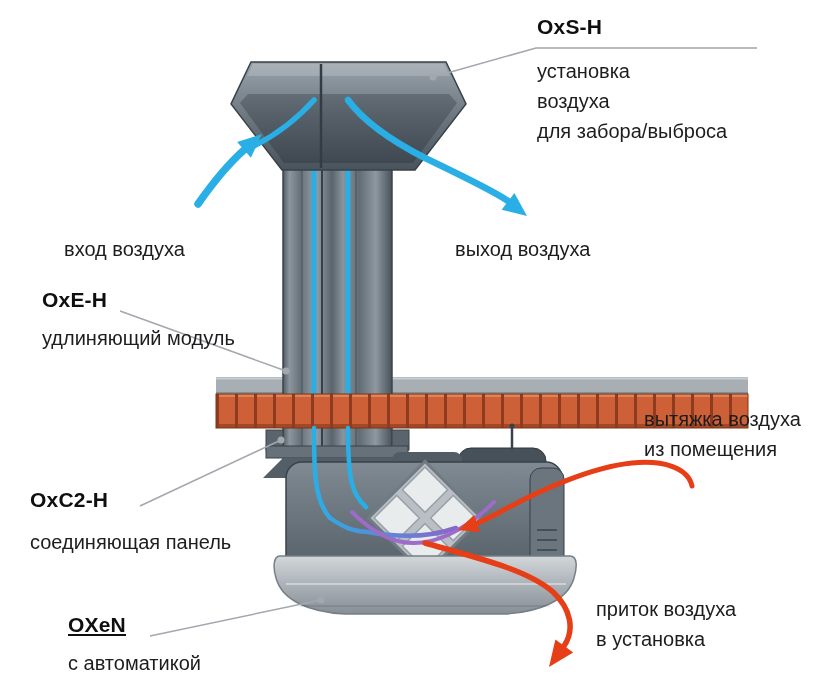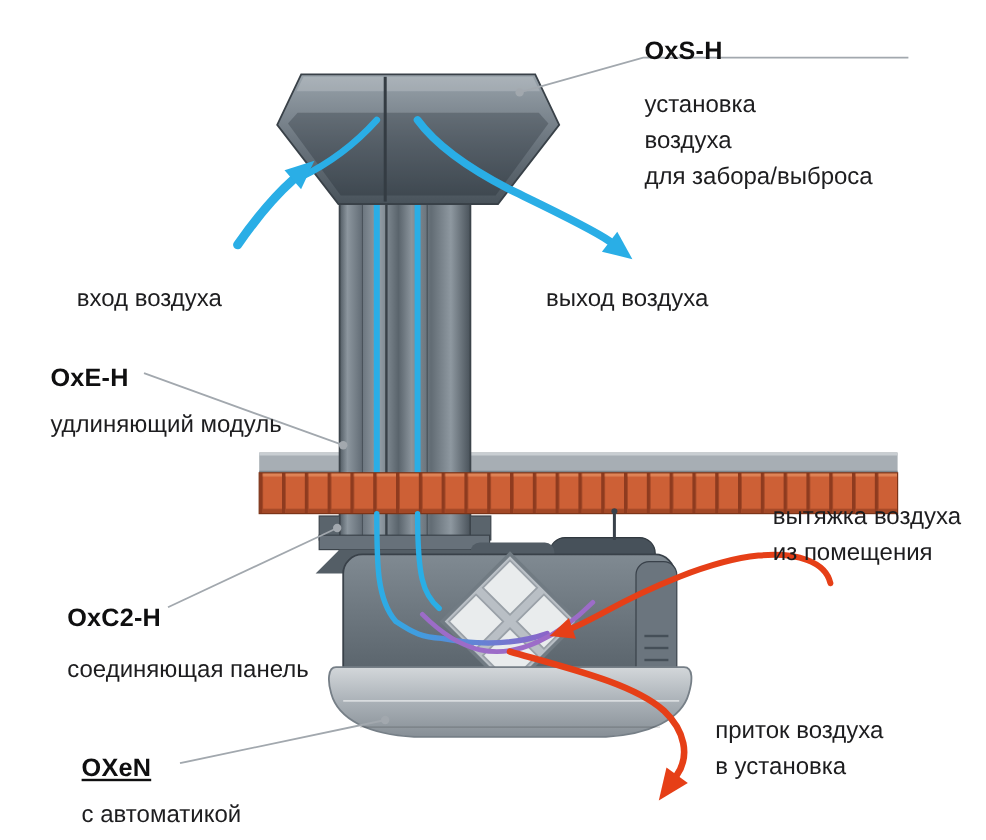--- a/index.html
+++ b/index.html
@@ -5,33 +5,33 @@
   html,body{margin:0;padding:0;background:#ffffff;}
   #stage{
     position:relative;
     width:822px;height:700px;
     background:#ffffff;
     font-family:"Liberation Sans", sans-serif;
     overflow:hidden;
   }
   #diagram-svg{position:absolute;left:0;top:0;}
   .lbl{position:absolute;color:#1d1d1f;font-size:20px;line-height:30px;}
-  .lbl .hd{display:block;font-weight:700;font-size:21px;color:#0f0f10;letter-spacing:.2px;margin-top:16px;}
+  .lbl .hd{display:block;font-weight:700;font-size:21px;color:#0f0f10;letter-spacing:.2px;}
   .lbl .sub{display:block;}
   #lbl-oxsh{left:537px;top:12px;}
   #lbl-oxsh .hd{margin-bottom:14px;}
   #lbl-air-in{left:64px;top:234px;}
   #lbl-air-out{left:455px;top:234px;}
   #lbl-oxeh{left:42px;top:285px;}
   #lbl-oxeh .hd{margin-bottom:8px;}
-  #lbl-oxc2h{left:56px;top:485px;}
+  #lbl-oxc2h{left:30px;top:485px;}
   #lbl-oxc2h .hd{margin-bottom:12px;}
   #lbl-oxen{left:68px;top:610px;}
   #lbl-oxen .hd{margin-bottom:8px;text-decoration:underline;}
-  #lbl-exhaust{left:644px;top:416px;}
+  #lbl-exhaust{left:644px;top:404px;}
   #lbl-supply{left:596px;top:594px;}
 </style>
 </head>
 <body>
 
 <div id="stage">
 
   <svg id="diagram-svg" width="822" height="700" viewBox="0 0 822 700">
     <defs>
       <linearGradient id="gradDuct" x1="0" y1="0" x2="1" y2="0">

